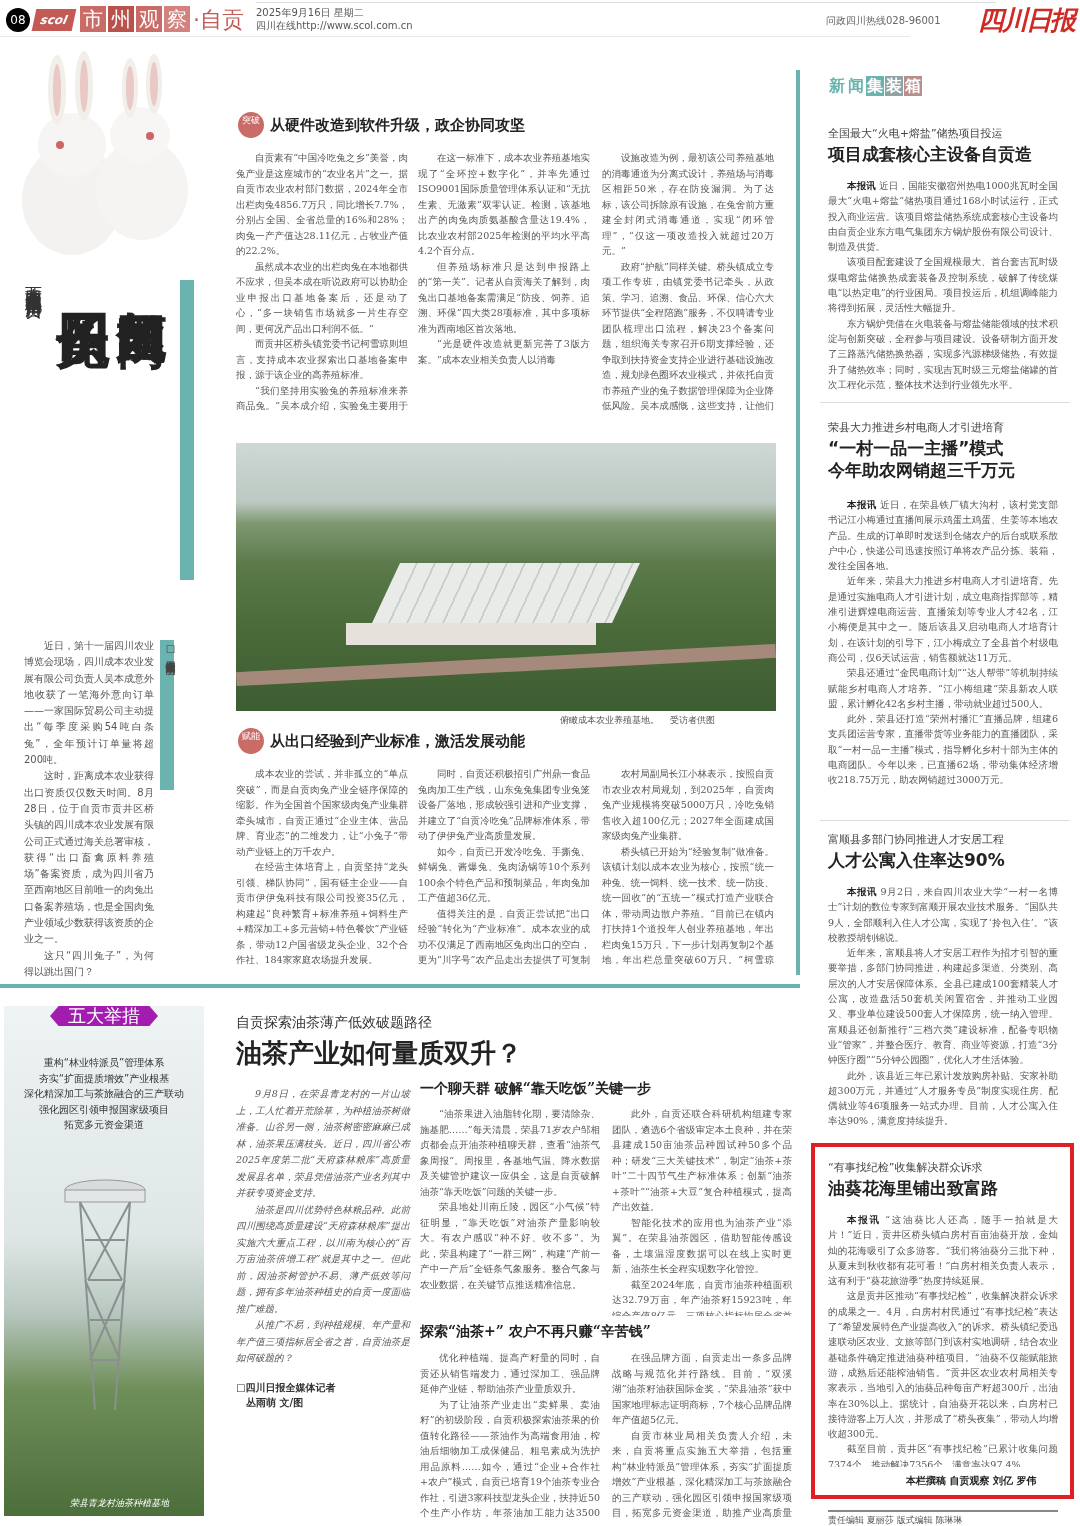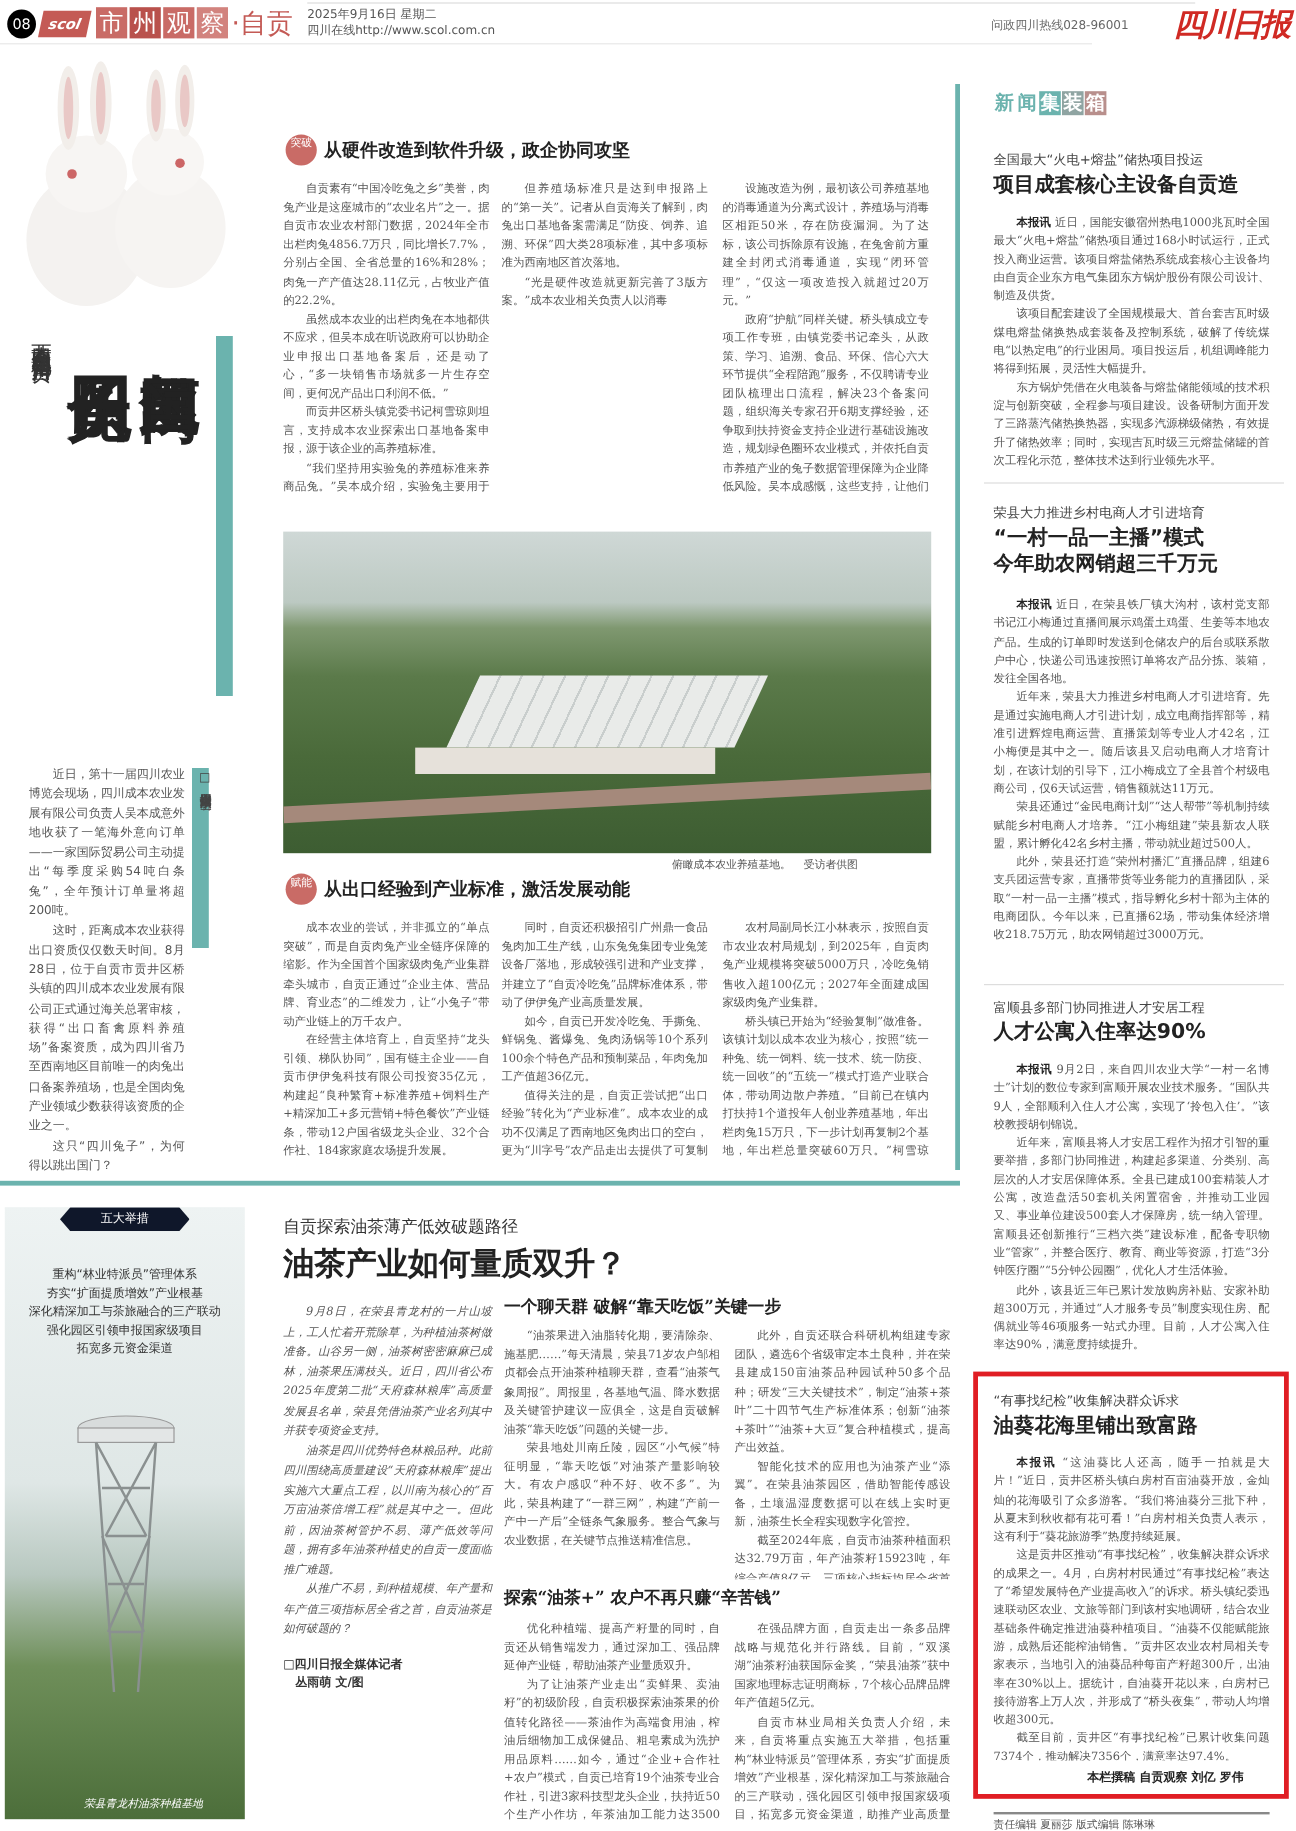--- a/index.html
+++ b/index.html
@@ -74,21 +74,21 @@
   .side-divider { left: 820px; width: 250px; height: 1px; background: #ddd; }
   .red-box { left: 811px; top: 1143px; width: 263px; height: 356px; border: 4px solid #e01e24; }
   .s4k { left: 828px; top: 1160px; } .s4t { left: 828px; top: 1177px; }
   .s4b { left: 828px; top: 1212px; width: 230px; height: 255px; }
   .s4sig { left: 906px; top: 1474px; font-size: 10px; font-weight: bold; color: #222; }
   .editors { left: 828px; top: 1510px; font-size: 9px; color: #555; border-top: 2px solid #888; padding-top: 2px; width: 230px; }
 
   
   .teal-rule { left: 0; top: 984px; width: 800px; height: 4px; background: #6bb3ae; }
   .five-panel { left: 4px; top: 1006px; width: 200px; height: 510px; background: linear-gradient(180deg, #eef3f3 0%, #dfe7e6 45%, #b8c8c0 60%, #6f8f5a 75%, #4c6e3a 100%); }
-  .five-tag { left: 50px; top: 1006px; width: 108px; height: 20px; background: #0f172a; color: #fff; font-size: 10px; text-align: center; line-height: 20px; clip-path: polygon(8% 0, 92% 0, 100% 50%, 92% 100%, 8% 100%, 0 50%); }
+  .five-tag { left: 50px; top: 1006px; width: 108px; height: 20px; background: #a21caf; color: #fff; font-size: 18px; text-align: center; line-height: 20px; clip-path: polygon(8% 0, 92% 0, 100% 50%, 92% 100%, 8% 100%, 0 50%); }
   .five-list { left: 4px; top: 1055px; width: 200px; font-size: 10px; line-height: 15.5px; color: #333; text-align: center; }
   .tower { left: 40px; top: 1160px; width: 130px; height: 250px; }
   .five-caption { left: 70px; top: 1497px; font-size: 9px; color: #fff; font-style: italic; }
 
   .tea-kicker { left: 236px; top: 1014px; font-size: 14px; color: #333; }
   .tea-title { left: 236px; top: 1036px; font-size: 26px; font-weight: bold; color: #222; }
   .tea-sub1 { left: 420px; top: 1080px; font-size: 14px; font-weight: bold; color: #222; font-family: "DejaVu Serif", serif; }
   .tea-sub2 { left: 420px; top: 1323px; font-size: 14px; font-weight: bold; color: #222; font-family: "DejaVu Serif", serif; }
   .tea-intro { left: 236px; top: 1086px; width: 174px; font-family: "DejaVu Serif", serif; font-style: italic; font-size: 9.5px; line-height: 16.5px; color: #555; text-align: justify; }
   .tea-intro p { text-indent: 2em; }
@@ -155,20 +155,21 @@
   <div class="sec-badge">突破</div>
   <div class="sec-title">从硬件改造到软件升级，政企协同攻坚</div>
 </div>
 <div class="abs col c1">
   <p>自贡素有“中国冷吃兔之乡”美誉，肉兔产业是这座城市的“农业名片”之一。据自贡市农业农村部门数据，2024年全市出栏肉兔4856.7万只，同比增长7.7%，分别占全国、全省总量的16%和28%；肉兔一产产值达28.11亿元，占牧业产值的22.2%。</p>
   <p>虽然成本农业的出栏肉兔在本地都供不应求，但吴本成在听说政府可以协助企业申报出口基地备案后，还是动了心，“多一块销售市场就多一片生存空间，更何况产品出口利润不低。”</p>
   <p>而贡井区桥头镇党委书记柯雪琼则坦言，支持成本农业探索出口基地备案申报，源于该企业的高养殖标准。</p>
   <p>“我们坚持用实验兔的养殖标准来养商品兔。”吴本成介绍，实验兔主要用于支持药物研发及生物医学研</p>
 </div>
 <div class="abs col c2">
+  <p>在这一标准下，成本农业养殖基地实现了“全环控+数字化”，并率先通过ISO9001国际质量管理体系认证和“无抗生素、无激素”双零认证。检测，该基地出产的肉兔肉质氨基酸含量达19.4%，比农业农村部2025年检测的平均水平高4.2个百分点。</p>
   <p>但养殖场标准只是达到申报路上的“第一关”。记者从自贡海关了解到，肉兔出口基地备案需满足“防疫、饲养、追溯、环保”四大类28项标准，其中多项标准为西南地区首次落地。</p>
   <p>“光是硬件改造就更新完善了3版方案。”成本农业相关负责人以消毒</p>
 </div>
 <div class="abs col c3">
   <p>设施改造为例，最初该公司养殖基地的消毒通道为分离式设计，养殖场与消毒区相距50米，存在防疫漏洞。为了达标，该公司拆除原有设施，在兔舍前方重建全封闭式消毒通道，实现“闭环管理”，“仅这一项改造投入就超过20万元。”</p>
   <p>政府“护航”同样关键。桥头镇成立专项工作专班，由镇党委书记牵头，从政策、学习、追溯、食品、环保、信心六大环节提供“全程陪跑”服务，不仅聘请专业团队梳理出口流程，解决23个备案问题，组织海关专家召开6期支撑经验，还争取到扶持资金支持企业进行基础设施改造，规划绿色圈环农业模式，并依托自贡市养殖产业的兔子数据管理保障为企业降低风险。吴本成感慨，这些支持，让他们的坚持有了底气。</p>
 </div>
 
 <div class="abs photo-farm">
   <div class="farm-roof"></div>

